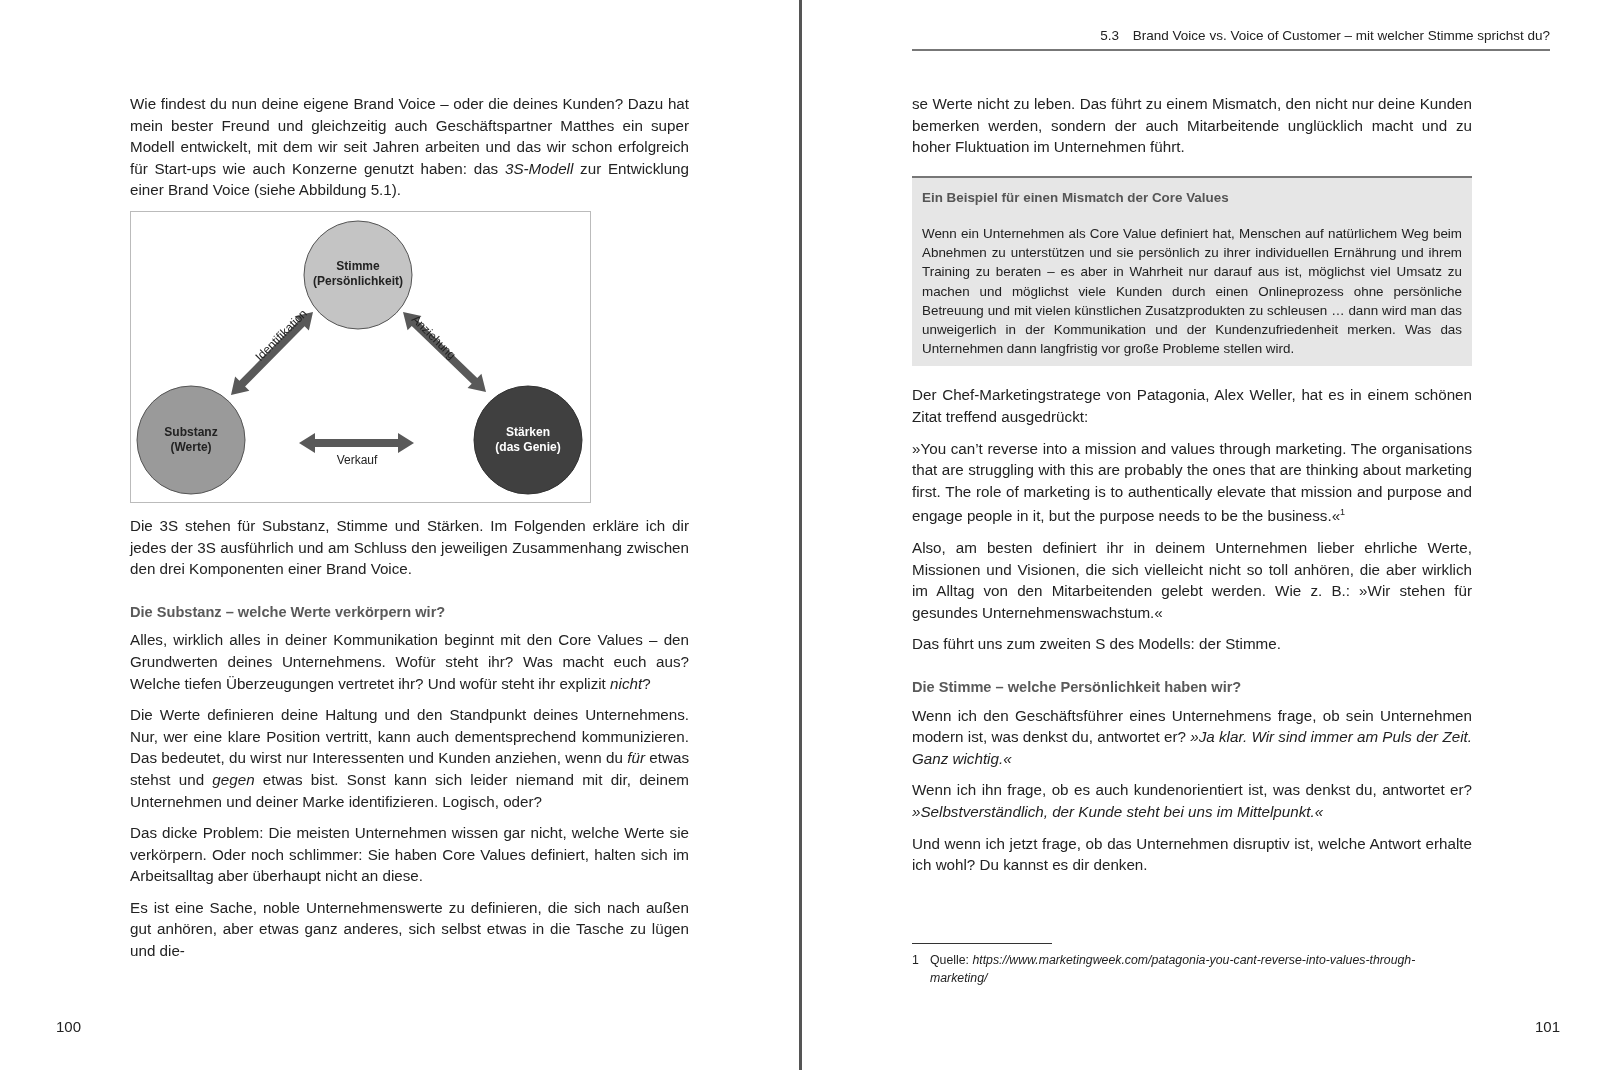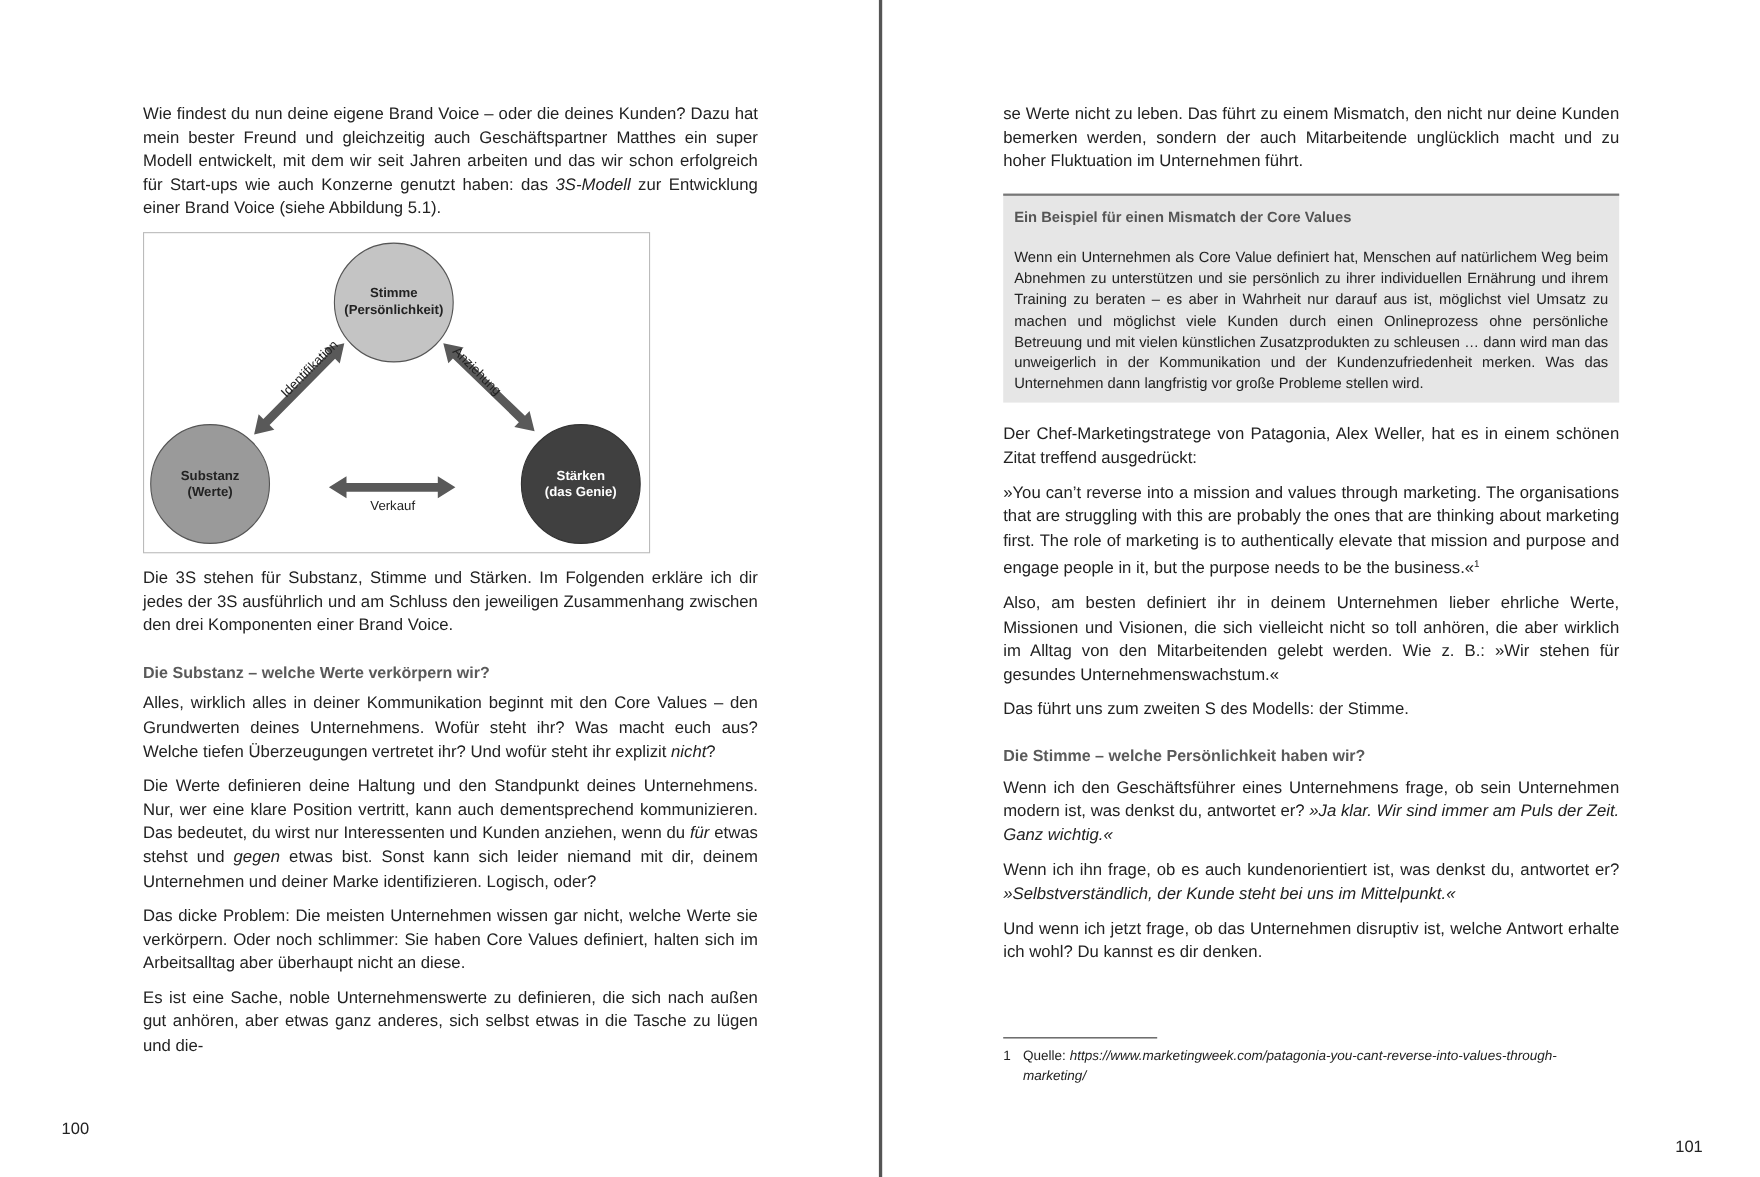--- a/index.html
+++ b/index.html
@@ -37,21 +37,21 @@
   .quote sup { font-size: 9px; }
 
   .footnote-rule { position: absolute; left: 110px; top: 943px; width: 140px; height: 1px; background: #333; }
   .footnote { position: absolute; left: 110px; top: 951px; width: 560px; font-size: 12.3px; line-height: 18px; color: #222; }
   .footnote .fn-num { display: inline-block; width: 18px; }
   .footnote i { font-style: italic; }
   .footnote .fn-cont { padding-left: 18px; }
 
   .folio { position: absolute; top: 1018px; font-size: 15px; color: #222; }
   .page-left .folio { left: 56px; text-align: right; }
-  .page-right .folio { right: 52px; margin-top: 16px; }
+  .page-right .folio { right: 40px; }
 </style>
 </head>
 <body>
 
 <div class="spine"></div>
 
 <div class="page page-left">
 
   <div class="body-col" style="top:93px;">
     <p><span>Wie findest du nun deine eigene Brand Voice – oder die deines Kunden? Dazu hat mein bester Freund und gleichzeitig auch Geschäftspartner Matthes ein super Modell entwickelt, mit dem wir seit Jahren arbeiten und das wir schon erfolgreich für Start-ups wie auch Konzerne genutzt haben: das </span><i>3S-Modell</i><span> zur Entwicklung einer Brand Voice (siehe Abbildung 5.1).</span></p>
@@ -97,20 +97,24 @@
 
     <p>Das dicke Problem: Die meisten Unternehmen wissen gar nicht, welche Werte sie verkörpern. Oder noch schlimmer: Sie haben Core Values definiert, halten sich im Arbeitsalltag aber überhaupt nicht an diese.</p>
 
     <p>Es ist eine Sache, noble Unternehmenswerte zu definieren, die sich nach außen gut anhören, aber etwas ganz anderes, sich selbst etwas in die Tasche zu lügen und die-</p>
   </div>
 
   <div class="folio">100</div>
 </div>
 
 <div class="page page-right">
+  <div class="running-header">
+    <span class="num">5.3</span>
+    <span>Brand Voice vs. Voice of Customer – mit welcher Stimme sprichst du?</span>
+  </div>
 
   <div class="body-col" style="top:93px;">
     <p>se Werte nicht zu leben. Das führt zu einem Mismatch, den nicht nur deine Kunden bemerken werden, sondern der auch Mitarbeitende unglücklich macht und zu hoher Fluktuation im Unternehmen führt.</p>
 
     <div class="infobox">
       <div class="ib-title">Ein Beispiel für einen Mismatch der Core Values</div>
       <div class="ib-body">Wenn ein Unternehmen als Core Value definiert hat, Menschen auf natürlichem Weg beim Abnehmen zu unterstützen und sie persönlich zu ihrer individuellen Ernährung und ihrem Training zu beraten – es aber in Wahrheit nur darauf aus ist, möglichst viel Umsatz zu machen und möglichst viele Kunden durch einen Onlineprozess ohne persönliche Betreuung und mit vielen künstlichen Zusatzprodukten zu schleusen … dann wird man das unweigerlich in der Kommunikation und der Kundenzufriedenheit merken. Was das Unternehmen dann langfristig vor große Probleme stellen wird.</div>
     </div>
 
     <p>Der Chef-Marketingstratege von Patagonia, Alex Weller, hat es in einem schönen Zitat treffend ausgedrückt:</p>

